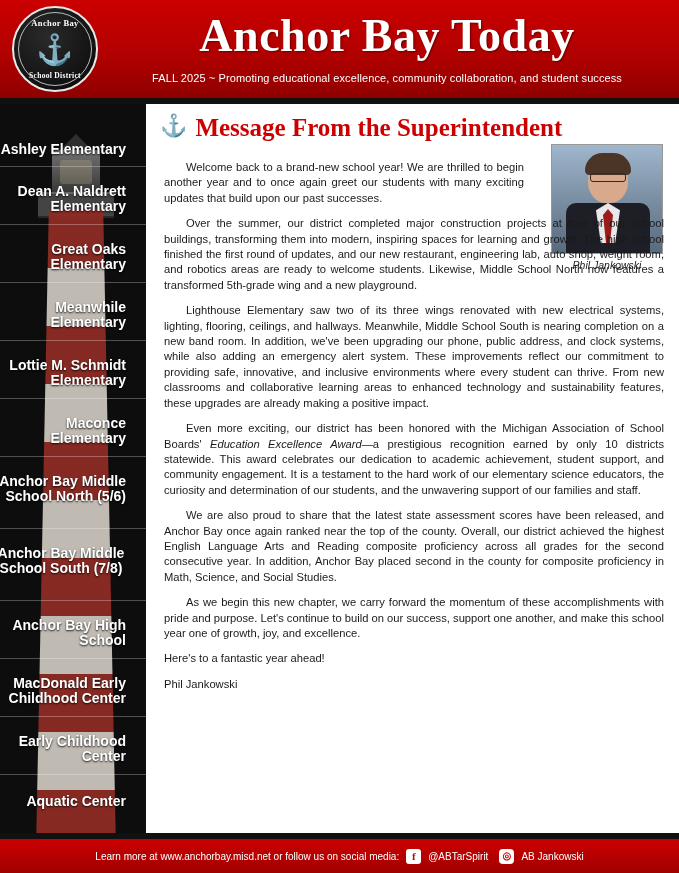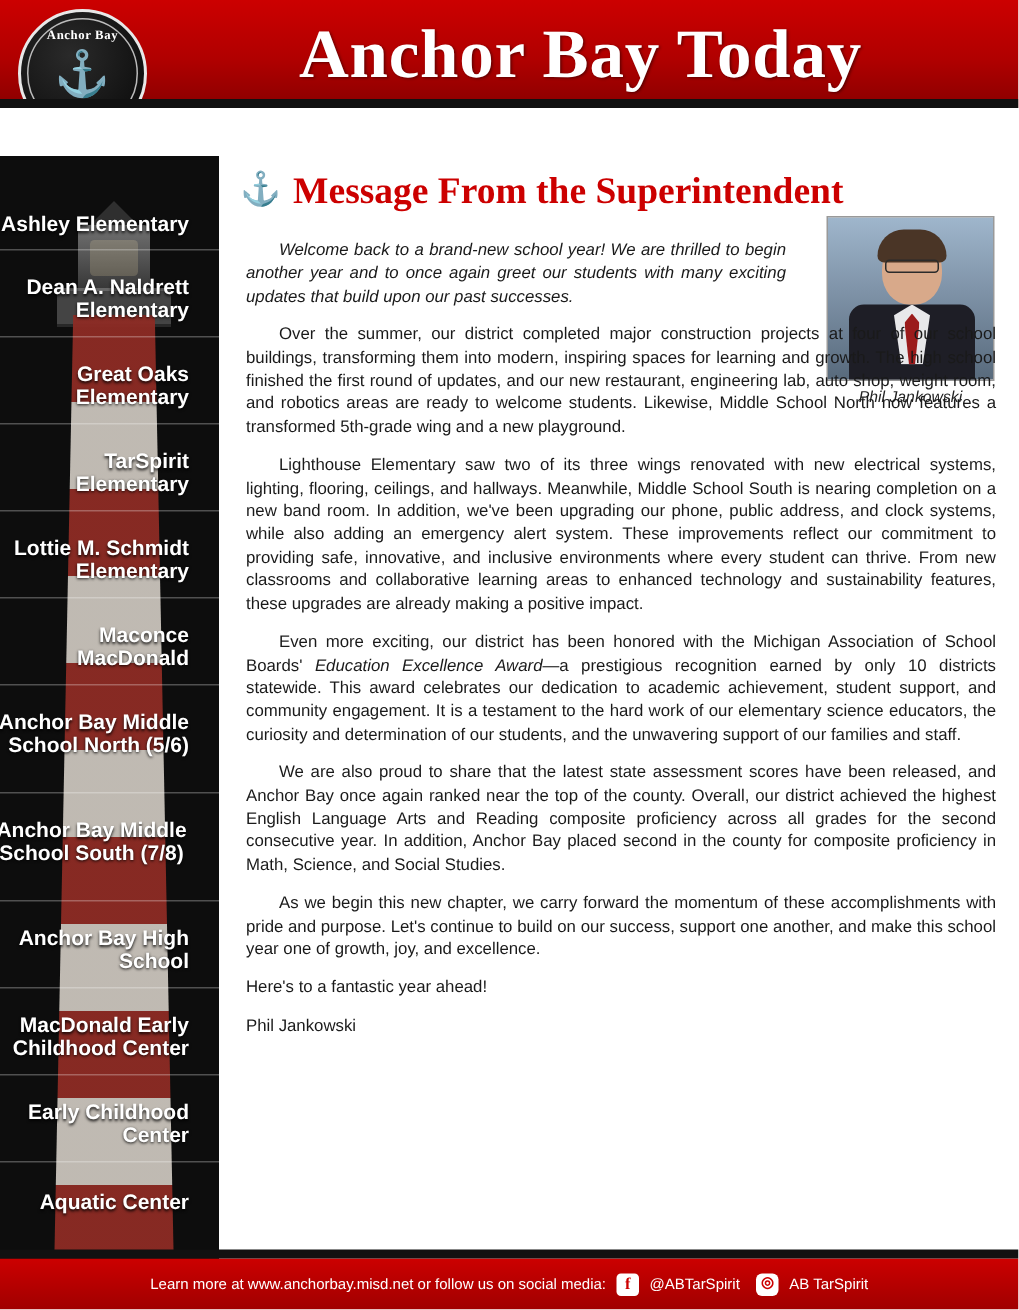--- a/index.html
+++ b/index.html
@@ -13,21 +13,21 @@
     font-family: "Liberation Sans", sans-serif;
     overflow: hidden;
     position: relative;
   }
 
   
   .header {
     position: absolute;
     top: 0; left: 0;
     width: 679px;
-    height: 72px;
+    height: 104px;
     background: linear-gradient(180deg, #cc0000 0%, #b00000 55%, #8a0000 100%);
     overflow: hidden;
   }
   .header::after {
     content: "";
     position: absolute;
     left: 0; right: 0; bottom: 0;
     height: 6px;
     background: #111;
   }
@@ -365,27 +365,27 @@
 <div class="sidebar-list">
   <div class="sidebar-item" style="top:38px;"><span>Ashley Elementary</span></div>
   <div class="sep" style="top:62px;"></div>
 
   <div class="sidebar-item" style="top:80px;"><span>Dean A. Naldrett Elementary</span></div>
   <div class="sep" style="top:120px;"></div>
 
   <div class="sidebar-item" style="top:138px;"><span>Great Oaks Elementary</span></div>
   <div class="sep" style="top:178px;"></div>
 
-  <div class="sidebar-item" style="top:196px;"><span>TarSpirit Elementary</span></div>
+  <div class="sidebar-item" style="top:196px;"><span>Meanwhile Elementary</span></div>
   <div class="sep" style="top:236px;"></div>
 
   <div class="sidebar-item" style="top:254px;"><span>Lottie M. Schmidt Elementary</span></div>
   <div class="sep" style="top:294px;"></div>
 
-  <div class="sidebar-item" style="top:312px;"><span>Maconce MacDonald</span></div>
+  <div class="sidebar-item" style="top:312px;"><span>Maconce Elementary</span></div>
   <div class="sep" style="top:352px;"></div>
 
   <div class="sidebar-item" style="top:370px;"><span>Anchor Bay Middle School North (5/6)</span></div>
   <div class="sep" style="top:424px;"></div>
 
   <div class="sidebar-item" style="top:442px;text-align:center;"><span>Anchor Bay Middle School South (7/8)</span></div>
   <div class="sep" style="top:496px;"></div>
 
   <div class="sidebar-item" style="top:514px;"><span>Anchor Bay High School</span></div>
   <div class="sep" style="top:554px;"></div>
@@ -412,32 +412,32 @@
       <div class="ph-shirt"></div>
       <div class="ph-tie"></div>
       <div class="ph-head"></div>
       <div class="ph-hair"></div>
       <div class="ph-glasses"></div>
     </div>
     <div class="photo-caption">Phil Jankowski</div>
   </div>
 
   <div class="body-col">
-    <p class="indent" style="width:360px;font-style:italic;">Welcome back to a brand-new school year! We are thrilled to begin another year and to once again greet our students with many exciting updates that build upon our past successes.</p>
+    <p class="indent" style="width:360px;">Welcome back to a brand-new school year! We are thrilled to begin another year and to once again greet our students with many exciting updates that build upon our past successes.</p>
     <p class="indent">Over the summer, our district completed major construction projects at four of our school buildings, transforming them into modern, inspiring spaces for learning and growth. The high school finished the first round of updates, and our new restaurant, engineering lab, auto shop, weight room, and robotics areas are ready to welcome students. Likewise, Middle School North now features a transformed 5th-grade wing and a new playground.</p>
     <p class="indent">Lighthouse Elementary saw two of its three wings renovated with new electrical systems, lighting, flooring, ceilings, and hallways. Meanwhile, Middle School South is nearing completion on a new band room. In addition, we've been upgrading our phone, public address, and clock systems, while also adding an emergency alert system. These improvements reflect our commitment to providing safe, innovative, and inclusive environments where every student can thrive. From new classrooms and collaborative learning areas to enhanced technology and sustainability features, these upgrades are already making a positive impact.</p>
     <p class="indent"><span>Even more exciting, our district has been honored with the Michigan Association of School Boards' </span><span class="ital">Education Excellence Award</span><span>—a prestigious recognition earned by only 10 districts statewide. This award celebrates our dedication to academic achievement, student support, and community engagement. It is a testament to the hard work of our elementary science educators, the curiosity and determination of our students, and the unwavering support of our families and staff.</span></p>
     <p class="indent">We are also proud to share that the latest state assessment scores have been released, and Anchor Bay once again ranked near the top of the county. Overall, our district achieved the highest English Language Arts and Reading composite proficiency across all grades for the second consecutive year. In addition, Anchor Bay placed second in the county for composite proficiency in Math, Science, and Social Studies.</p>
     <p class="indent">As we begin this new chapter, we carry forward the momentum of these accomplishments with pride and purpose. Let's continue to build on our success, support one another, and make this school year one of growth, joy, and excellence.</p>
     <p>Here's to a fantastic year ahead!</p>
     <p>Phil Jankowski</p>
   </div>
 </div>
 
 <div class="left-black-strip"></div>
 
 <div class="footer">
   <span>Learn more at www.anchorbay.misd.net or follow us on social media:</span>
   <span class="social-badge">f</span>
   <span class="footer-handle">@ABTarSpirit</span>
   <span class="social-badge ig">◎</span>
-  <span>AB TarSpirit</span>
+  <span>AB Jankowski</span>
 </div>
 
 </body></html>

